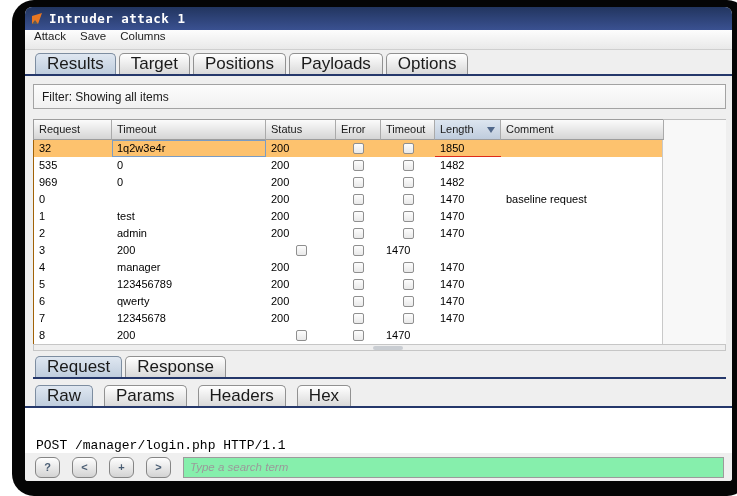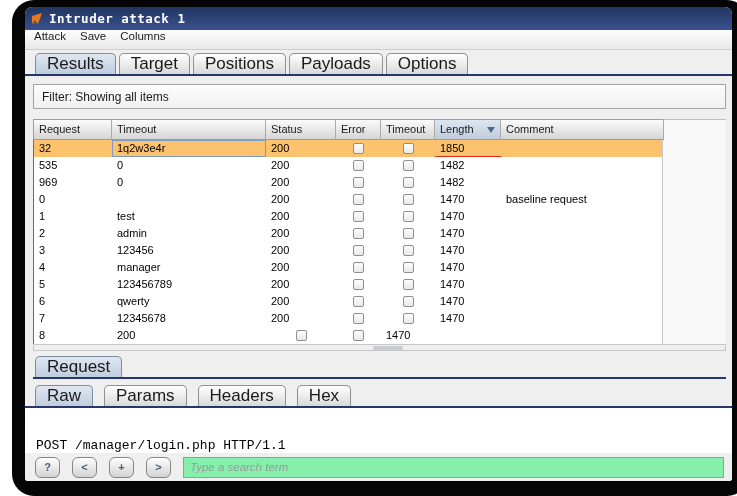--- a/index.html
+++ b/index.html
@@ -205,21 +205,20 @@
                     <div class="checkbox"></div>
                   </div>
     <div class="td center">
                     <div class="checkbox"></div>
                   </div>
     <div class="td c-length">1470</div>
     <div class="td c-comment"></div>
   </div>
                 <div class="tr">
     <div class="td c-request">3</div>
-    <div class="td c-payload">123456</div>
     <div class="td c-status">200</div>
     <div class="td center">
                     <div class="checkbox"></div>
                   </div>
     <div class="td center">
                     <div class="checkbox"></div>
                   </div>
     <div class="td c-length">1470</div>
     <div class="td c-comment"></div>
   </div>
@@ -291,20 +290,21 @@
           </div>
           <div class="right-filler"></div>
         </div>
         <div class="hscrollbar">
           <div class="hthumb"></div>
         </div>
       </div>
 
       <div class="tabrow sub">
         <div class="tab selected">Request</div>
+        <div class="tab">Response</div>
       </div>
 
       <div class="tabrow sub2">
         <div class="tab selected">Raw</div>
         <div class="tab">Params</div>
         <div class="tab">Headers</div>
         <div class="tab">Hex</div>
       </div>
 
       <div class="editor">

